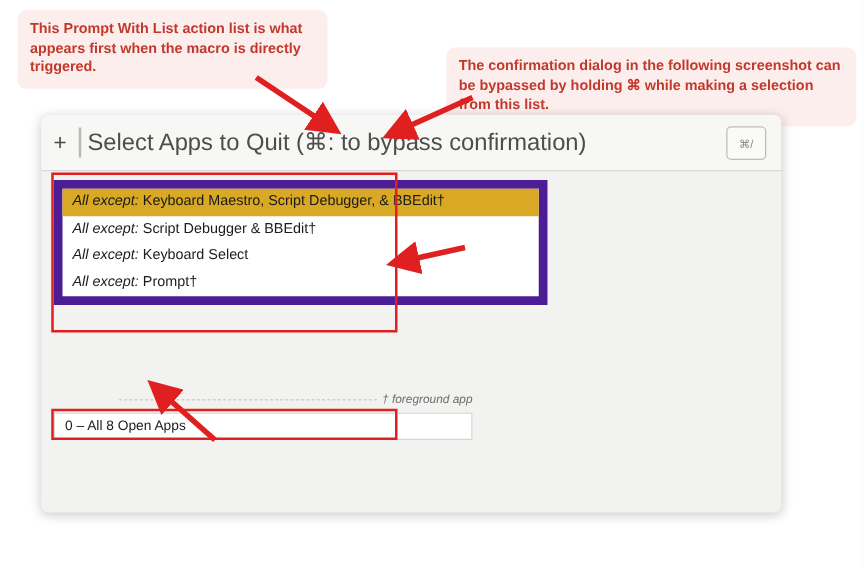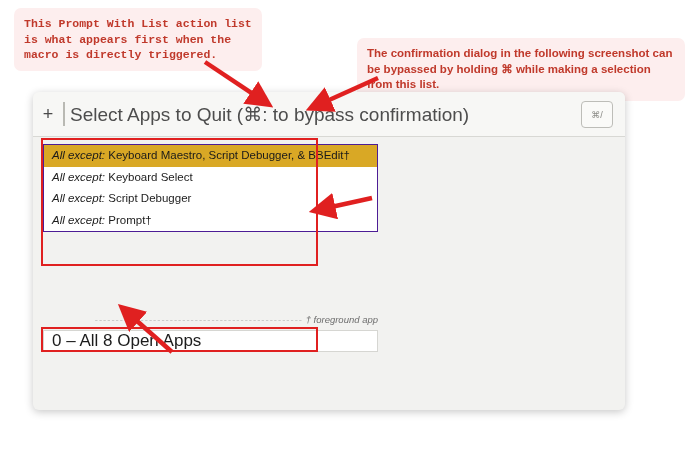--- a/index.html
+++ b/index.html
@@ -29,21 +29,21 @@
     color: #c0392b;
     font-weight: bold;
     font-size: 11.5px;
     line-height: 1.35;
     padding: 8px 10px;
     box-sizing: border-box;
   }
   .callout p { margin: 0; }
   .callout p + p { margin-top: 9px; }
 
-  #callout-top-left  { left: 14px;  top: 8px;   width: 248px; font-family: Liberation Mono, monospace; }
+  #callout-top-left  { left: 14px;  top: 8px;   width: 248px; }
   #callout-top-right { left: 357px; top: 38px;  width: 328px; }
   #callout-right     { left: 378px; top: 160px; width: 244px; }
   #callout-bottom    { left: 96px;  top: 355px; width: 263px; }
 
   
   .window {
     position: absolute;
     left: 33px;
     top: 92px;
     width: 592px;
@@ -96,23 +96,23 @@
     display: flex;
     align-items: center;
     justify-content: center;
   }
 
   
   .list {
     position: absolute;
     left: 10px;
     top: 52px;
-    width: 335px;
+    width: 395px;
     background: #ffffff;
-    border: 1px solid #4c1d95;
+    border: 7px solid #4c1d95;
     box-sizing: border-box;
   }
   .list-row {
     height: 21.5px;
     line-height: 21.5px;
     padding-left: 8px;
     font-size: 11.5px;
     color: #1c1c1c;
     white-space: nowrap;
     overflow: hidden;
@@ -142,21 +142,21 @@
 
   .all-apps-box {
     position: absolute;
     left: 10px;
     top: 238px;
     width: 335px;
     height: 22px;
     background: #ffffff;
     border: 1px solid #d6d6d2;
     box-sizing: border-box;
-    font-size: 17px;
+    font-size: 11px;
     color: #1c1c1c;
     line-height: 20px;
     padding-left: 8px;
     white-space: nowrap;
   }
 
   
   .redbox {
     position: absolute;
     border: 2px solid #e02020;
@@ -203,22 +203,22 @@
       <div class="plus-icon">+</div>
       <div class="prompt-caret"></div>
       <div class="prompt-text">
         <span>Select Apps to Quit (⌘</span><span class="ital">: to bypass confirmation</span><span>)</span>
       </div>
       <div class="kbd-badge">⌘/</div>
     </div>
 
     <div class="list">
       <div class="list-row selected"><span class="ital">All except:</span><span> Keyboard Maestro, Script Debugger, &amp; BBEdit†</span></div>
+      <div class="list-row"><span class="ital">All except:</span><span> Script Debugger &amp; BBEdit†</span></div>
       <div class="list-row"><span class="ital">All except:</span><span> Keyboard Select</span></div>
-      <div class="list-row"><span class="ital">All except:</span><span> Script Debugger</span></div>
       <div class="list-row"><span class="ital">All except:</span><span> Prompt†</span></div>
     </div>
 
     <div class="footnote-line">
       <span class="dots">--------------------------------------------------</span>
       <span>† foreground app</span>
     </div>
 
     <div class="all-apps-box">0 – All 8 Open Apps</div>
   </div>

